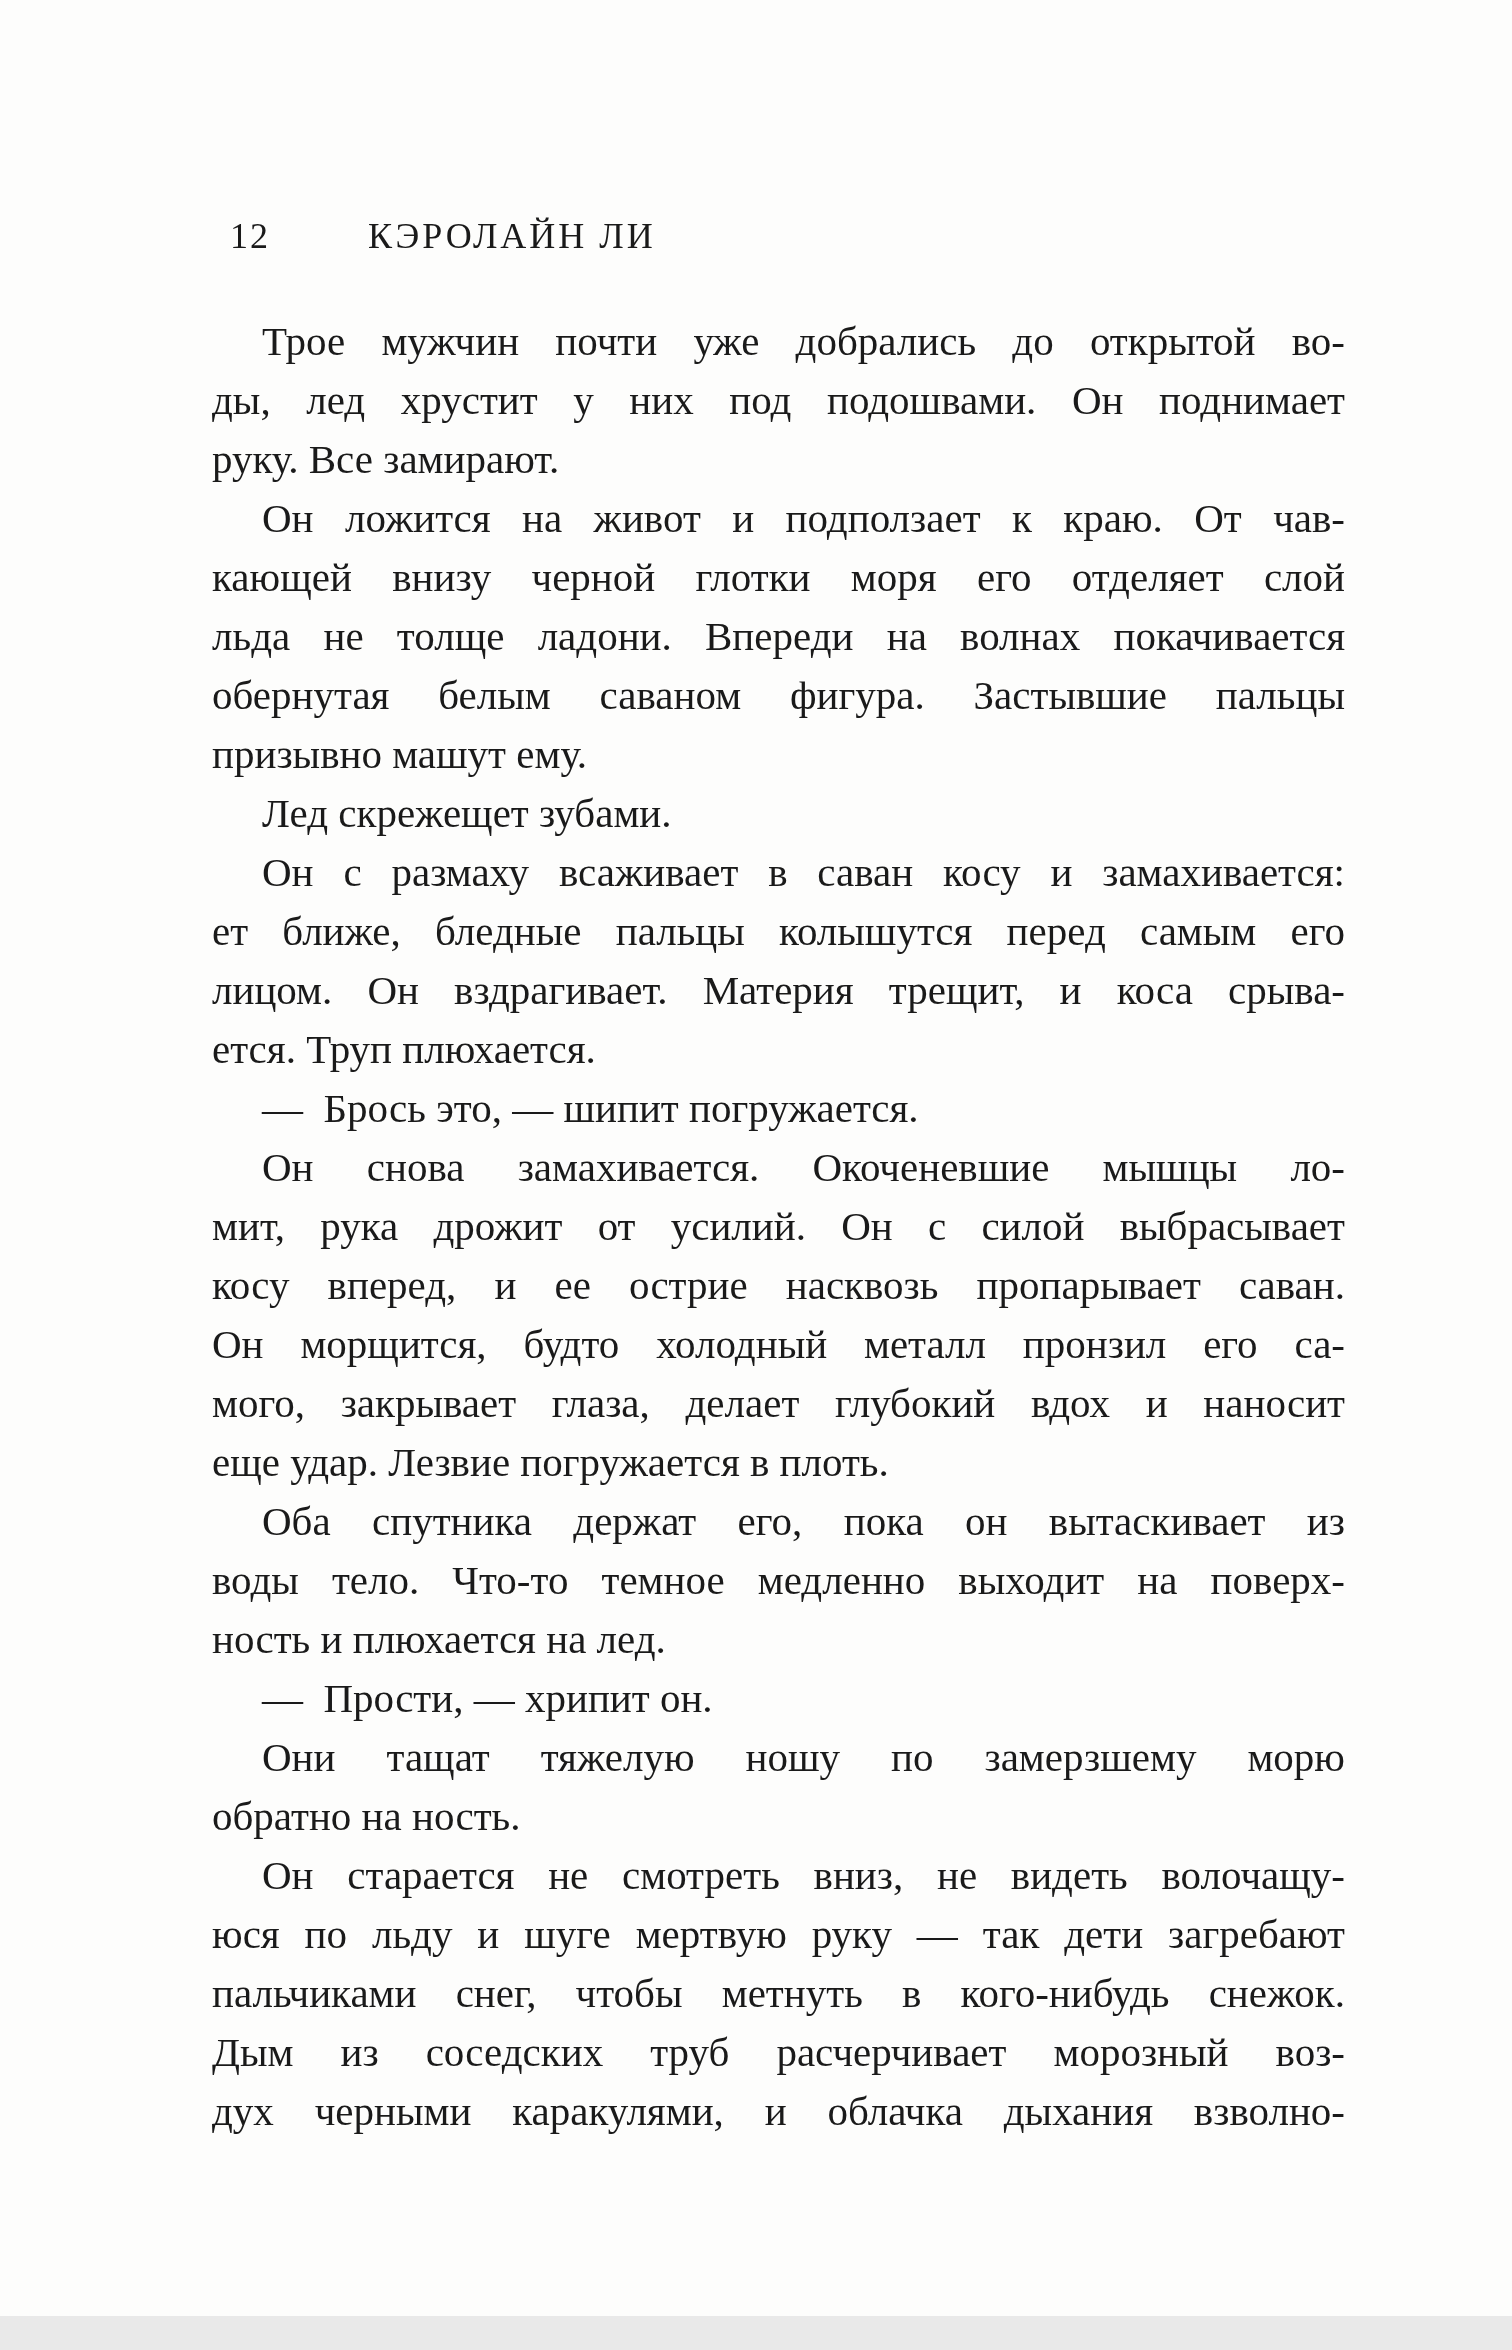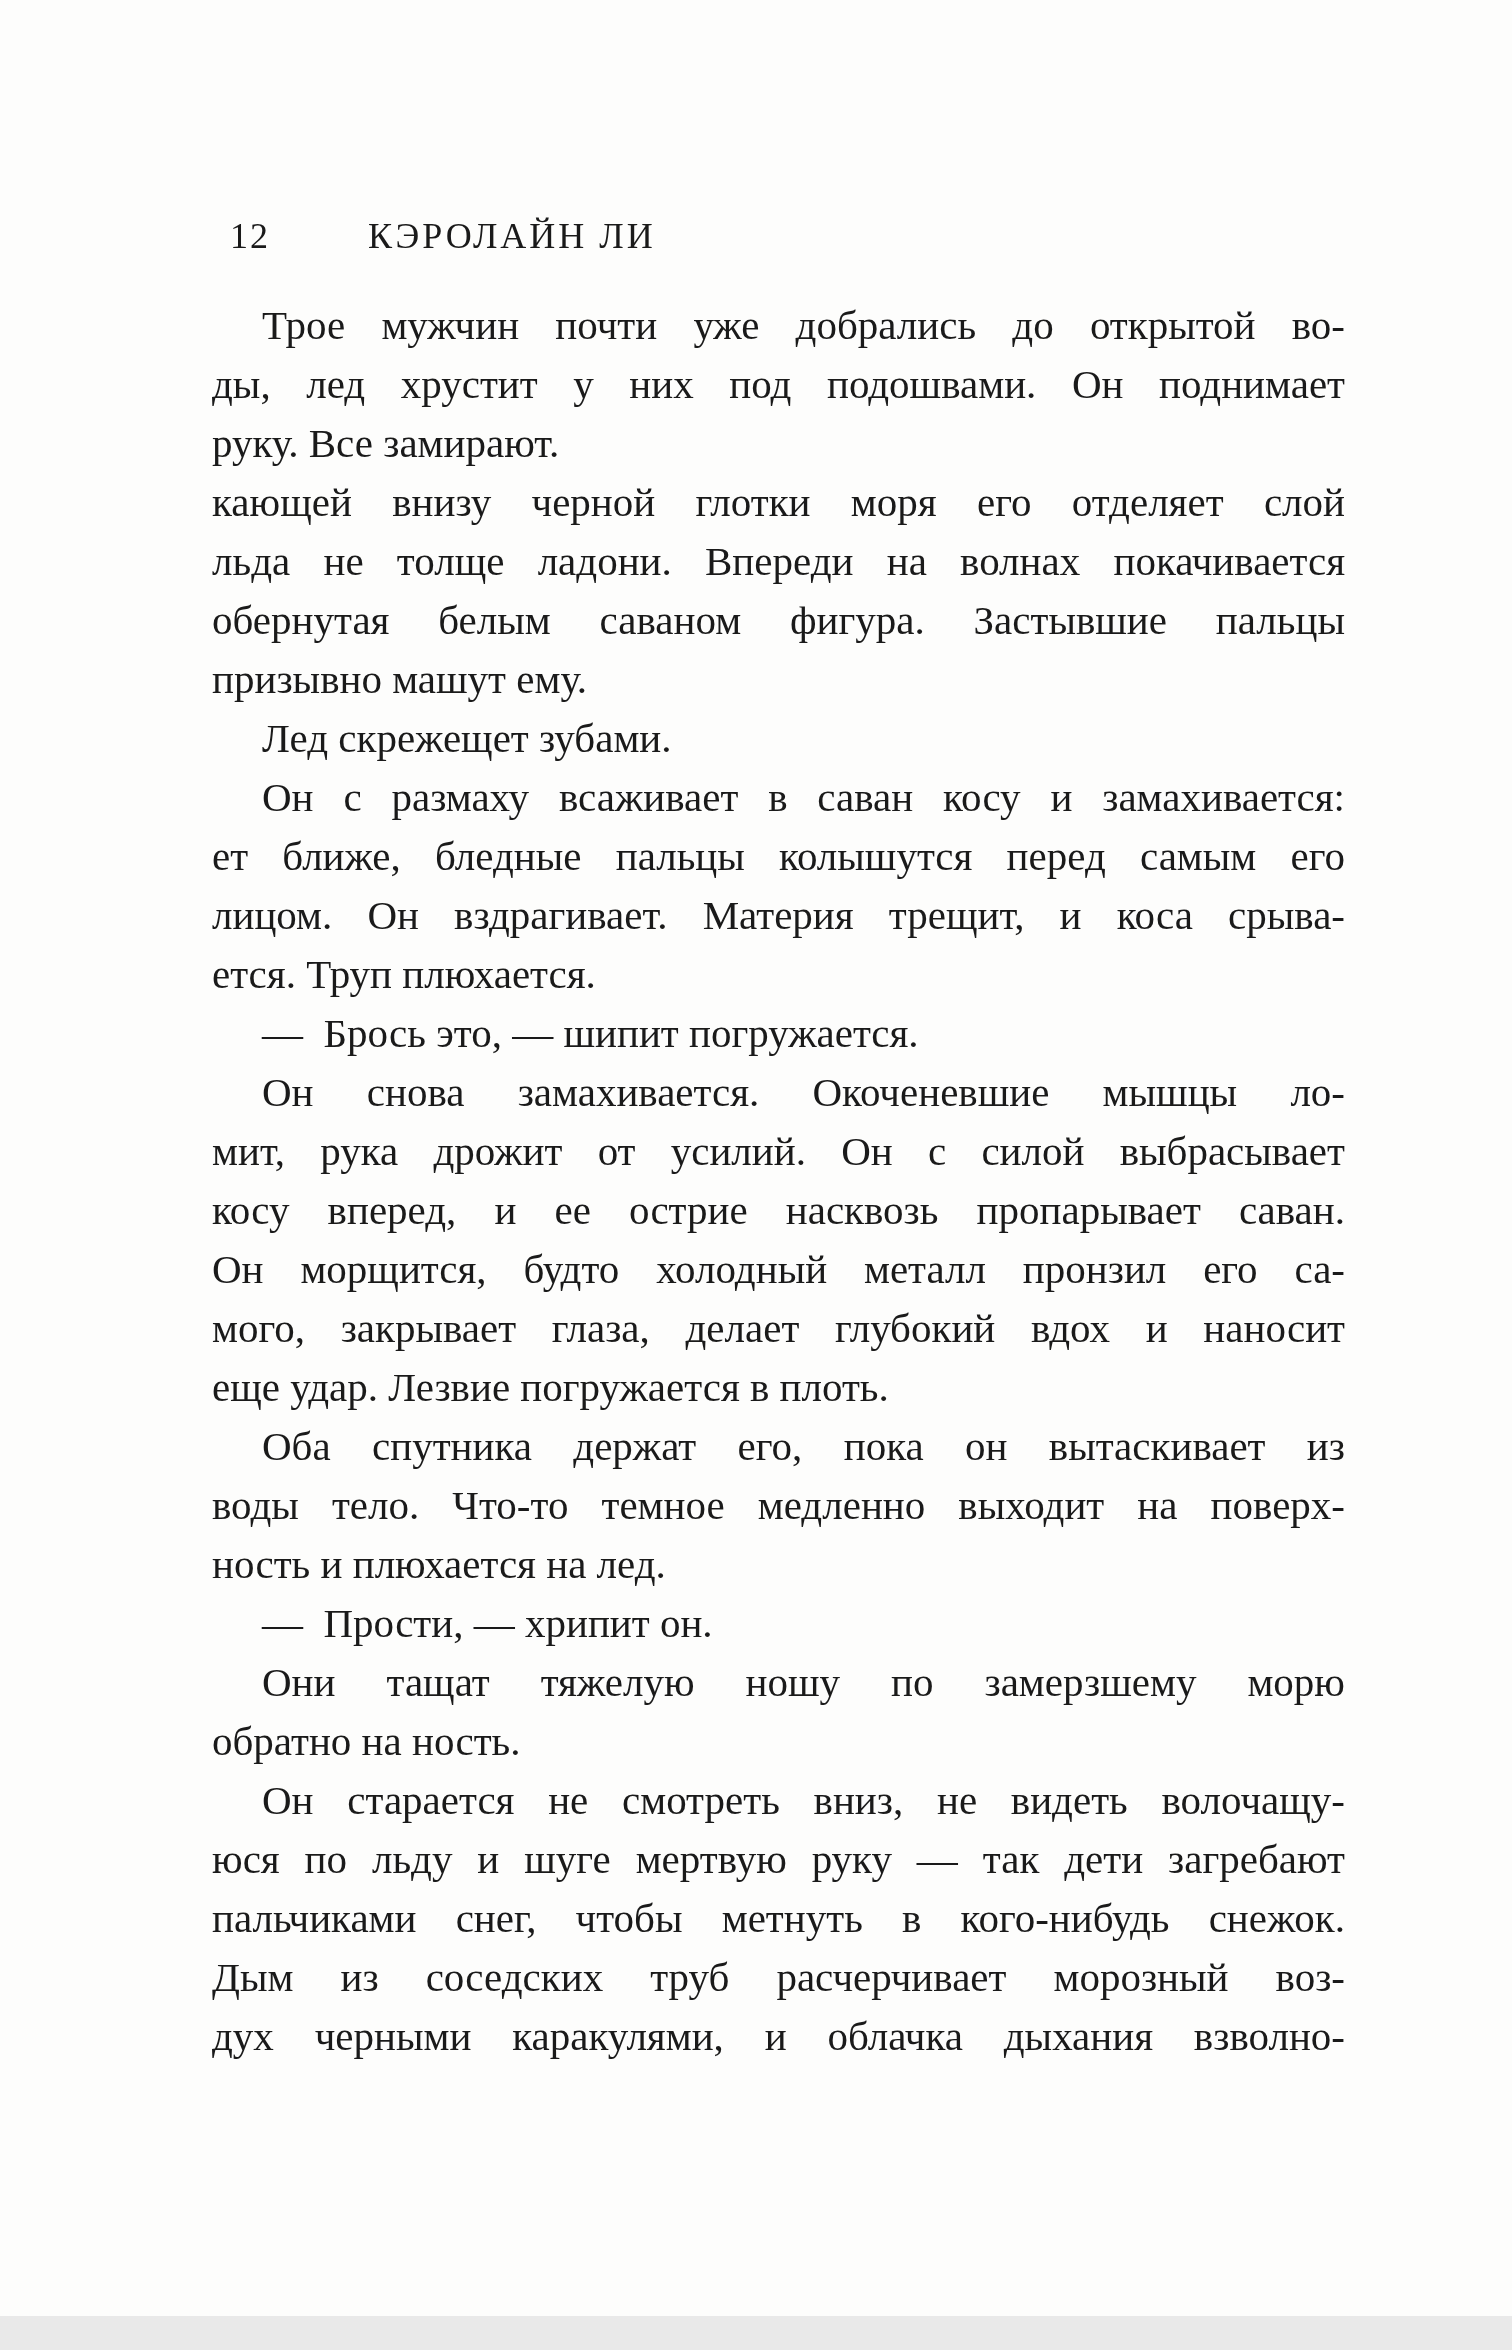--- a/index.html
+++ b/index.html
@@ -36,21 +36,21 @@
     letter-spacing:2px;
   }
   .running-head{
     margin-left:98px;
     letter-spacing:3px;
     margin-top:44px;
   }
   .text-body{
     position:absolute;
     left:212px;
-    top:296px;
+    top:312px;
     width:1133px;
     font-size:41px;
     color:var(--ink);
   }
   .line{
     height:59px;
     line-height:59px;
     white-space:nowrap;
     text-align:justify;
     text-align-last:justify;
@@ -69,20 +69,21 @@
 
   <div class="running-header">
     <span class="page-number">12</span>
     <span class="running-head">КЭРОЛАЙН ЛИ</span>
   </div>
 
   <div class="text-body">
       <div class="line p-first">Трое мужчин почти уже добрались до открытой во-</div>
       <div class="line">ды, лед хрустит у них под подошвами. Он поднимает</div>
       <div class="line p-last">руку. Все замирают.</div>
+      <div class="line p-first">Он ложится на живот и подползает к краю. От чав-</div>
       <div class="line">кающей внизу черной глотки моря его отделяет слой</div>
       <div class="line">льда не толще ладони. Впереди на волнах покачивается</div>
       <div class="line">обернутая белым саваном фигура. Застывшие пальцы</div>
       <div class="line p-last">призывно машут ему.</div>
       <div class="line p-first p-last">Лед скрежещет зубами.</div>
       <div class="line p-first">Он с размаху всаживает в саван косу и замахивается:</div>
       <div class="line">ет ближе, бледные пальцы колышутся перед самым его</div>
       <div class="line">лицом. Он вздрагивает. Материя трещит, и коса срыва-</div>
       <div class="line p-last">ется. Труп плюхается.</div>
       <div class="line p-first p-last">— Брось это, — шипит погружается.</div>

